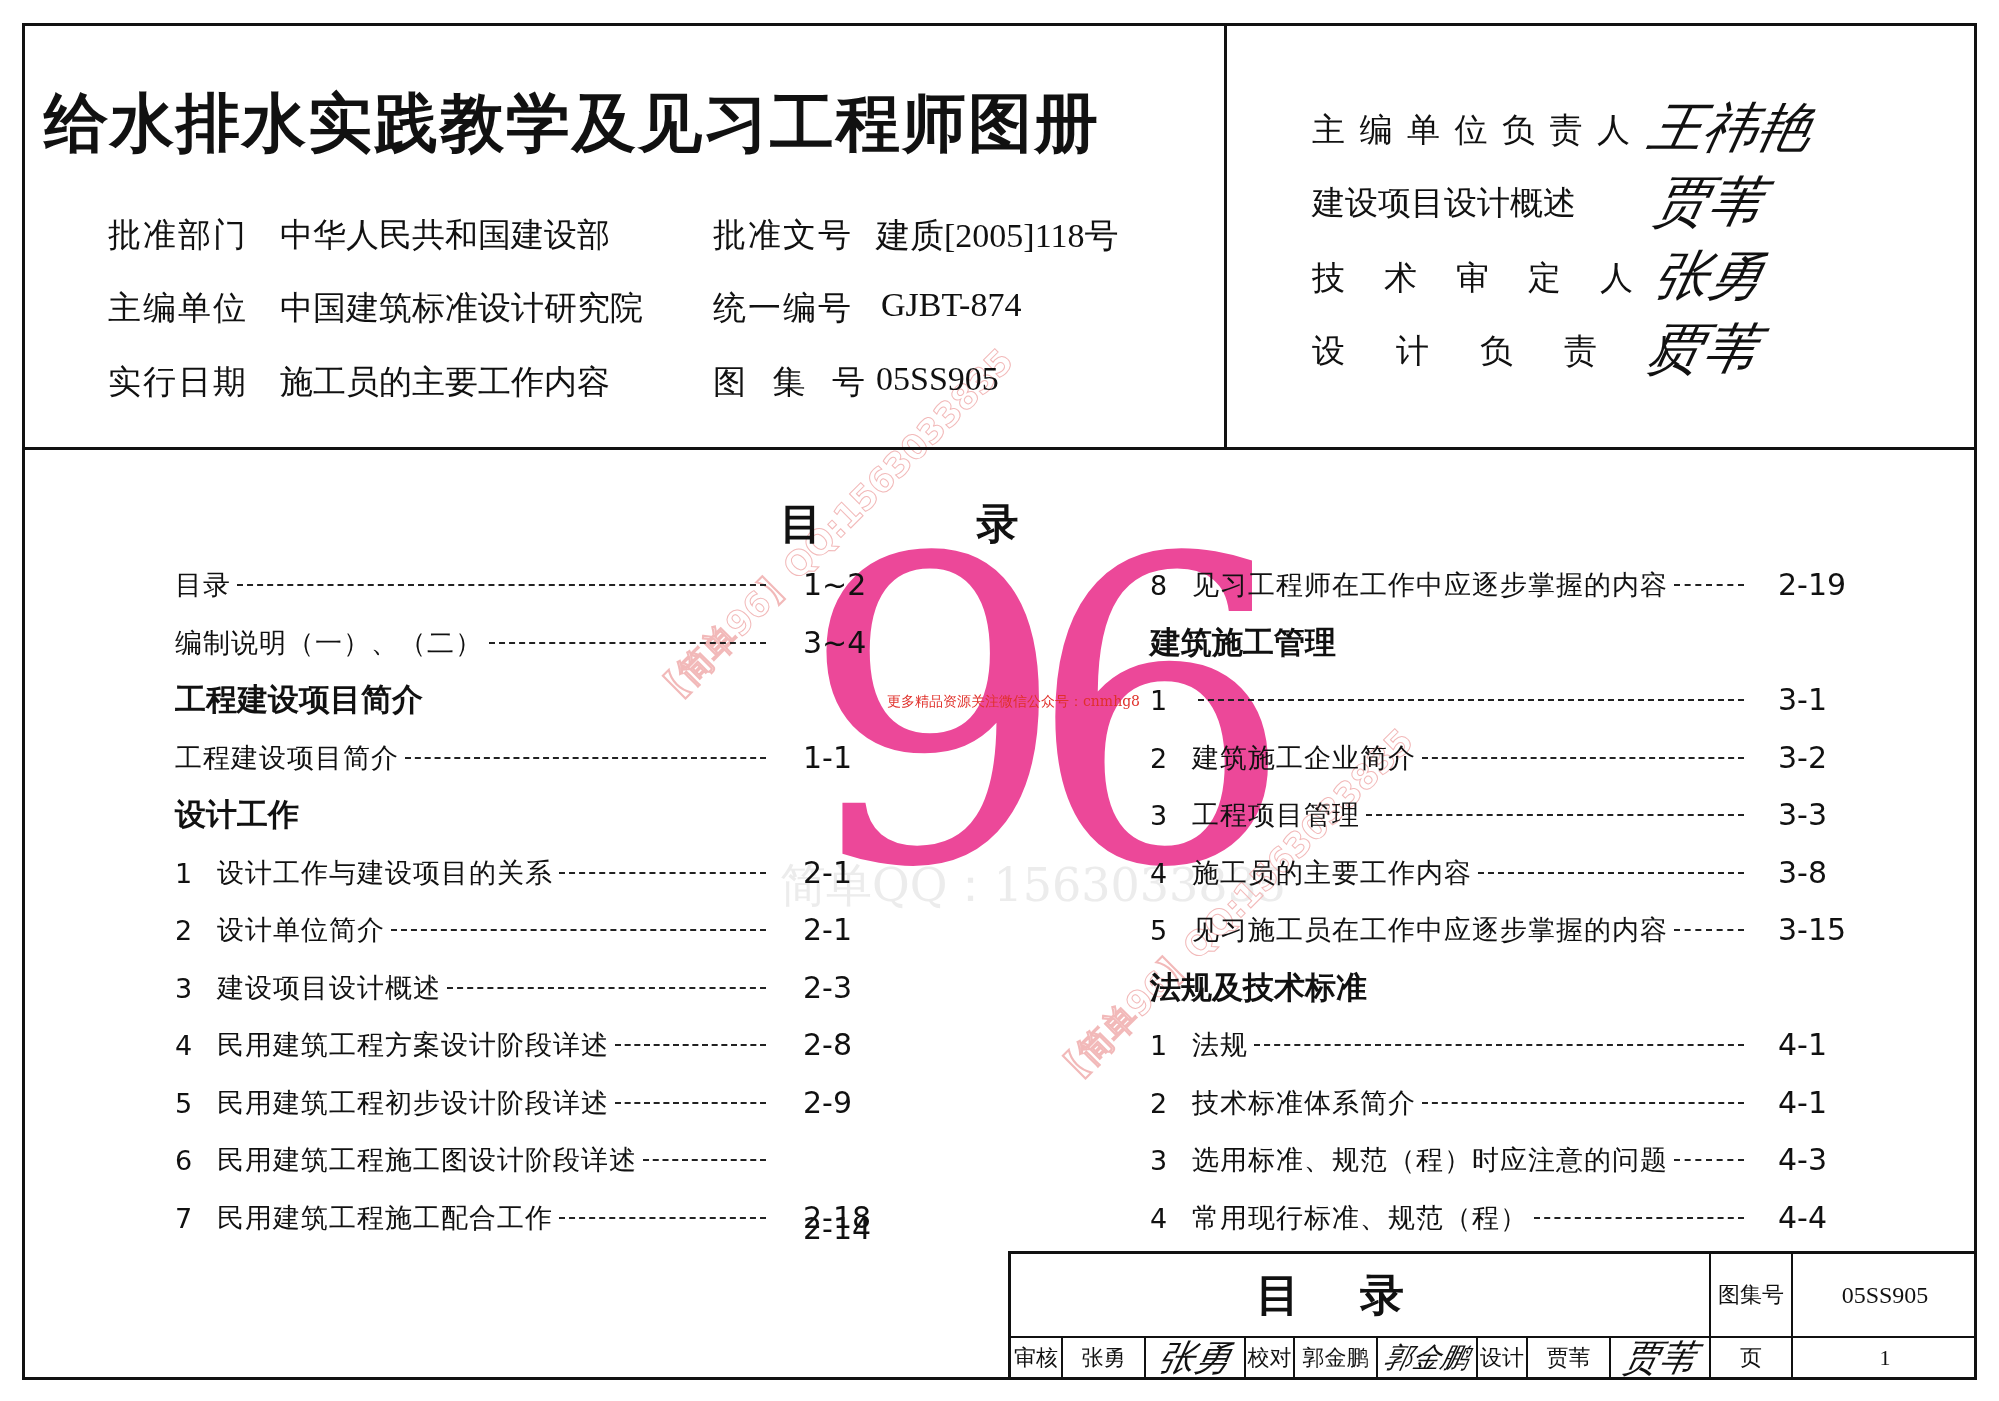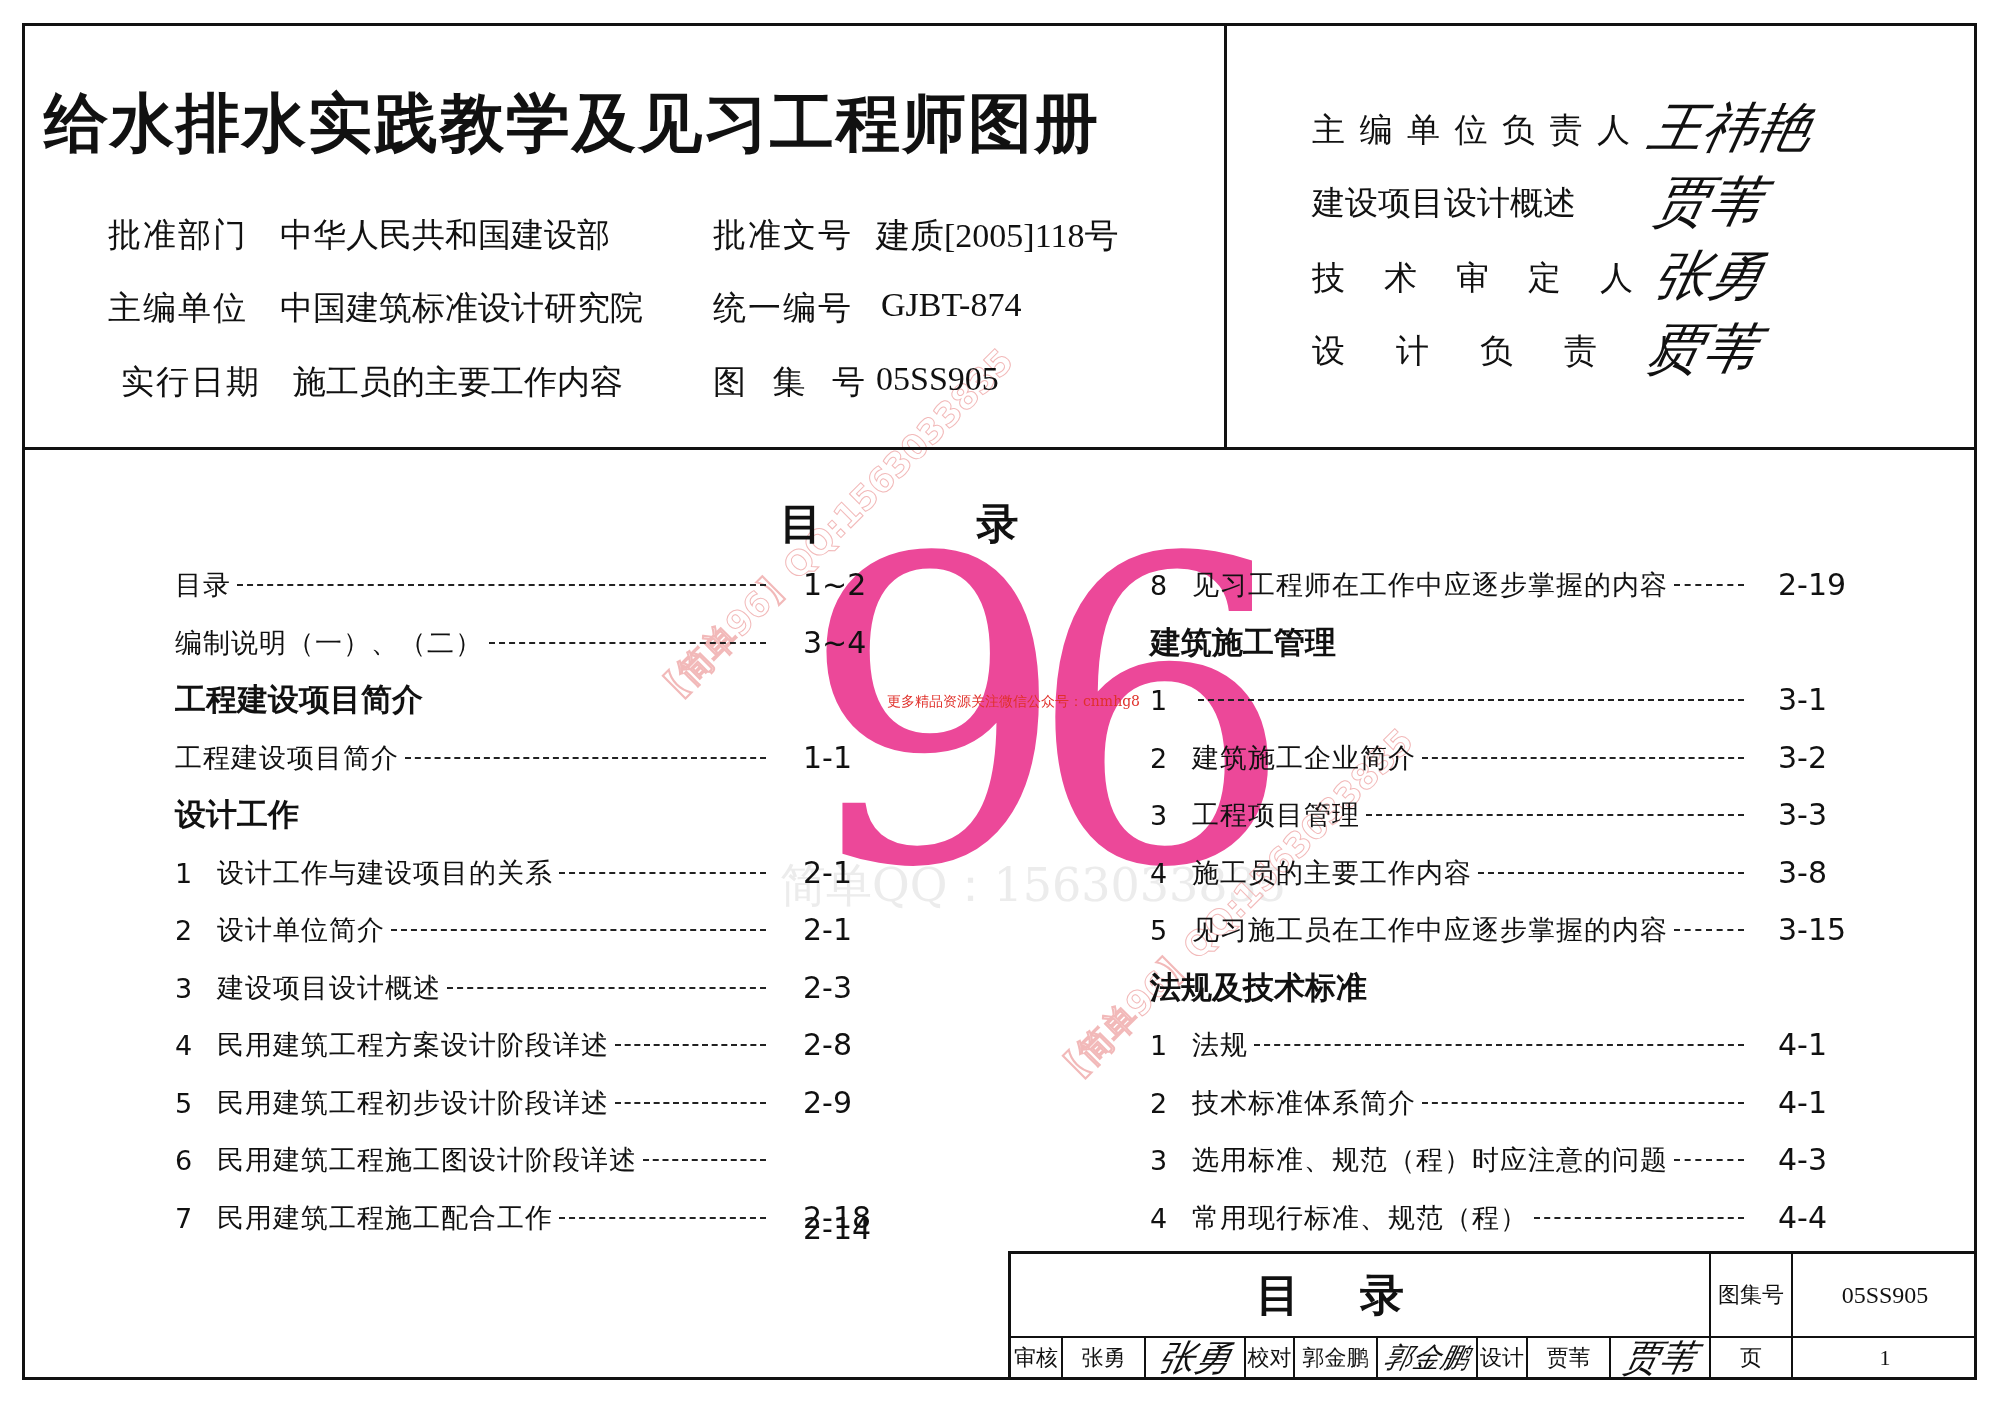--- a/index.html
+++ b/index.html
@@ -46,21 +46,21 @@
 <div class="abs title">给水排水实践教学及见习工程师图册</div>
 
 <div class="abs meta" style="left:108px; top:213px;">
   <span class="meta-label">批准部门</span>
   <span style="position:absolute; left:172px;">中华人民共和国建设部</span>
 </div>
 <div class="abs meta" style="left:108px; top:286px;">
   <span class="meta-label">主编单位</span>
   <span style="position:absolute; left:172px;">中国建筑标准设计研究院</span>
 </div>
-<div class="abs meta" style="left:108px; top:360px;margin-left:13px;">
+<div class="abs meta" style="left:108px; top:360px;">
   <span class="meta-label">实行日期</span>
   <span style="position:absolute; left:172px;">施工员的主要工作内容</span>
 </div>
 
 <div class="abs meta" style="left:713px; top:213px;">
   <span class="meta-label">批准文号</span>
   <span class="meta-val-latin" style="position:absolute; left:163px;">建质[2005]118号</span>
 </div>
 <div class="abs meta" style="left:713px; top:286px;">
   <span class="meta-label">统一编号</span>

